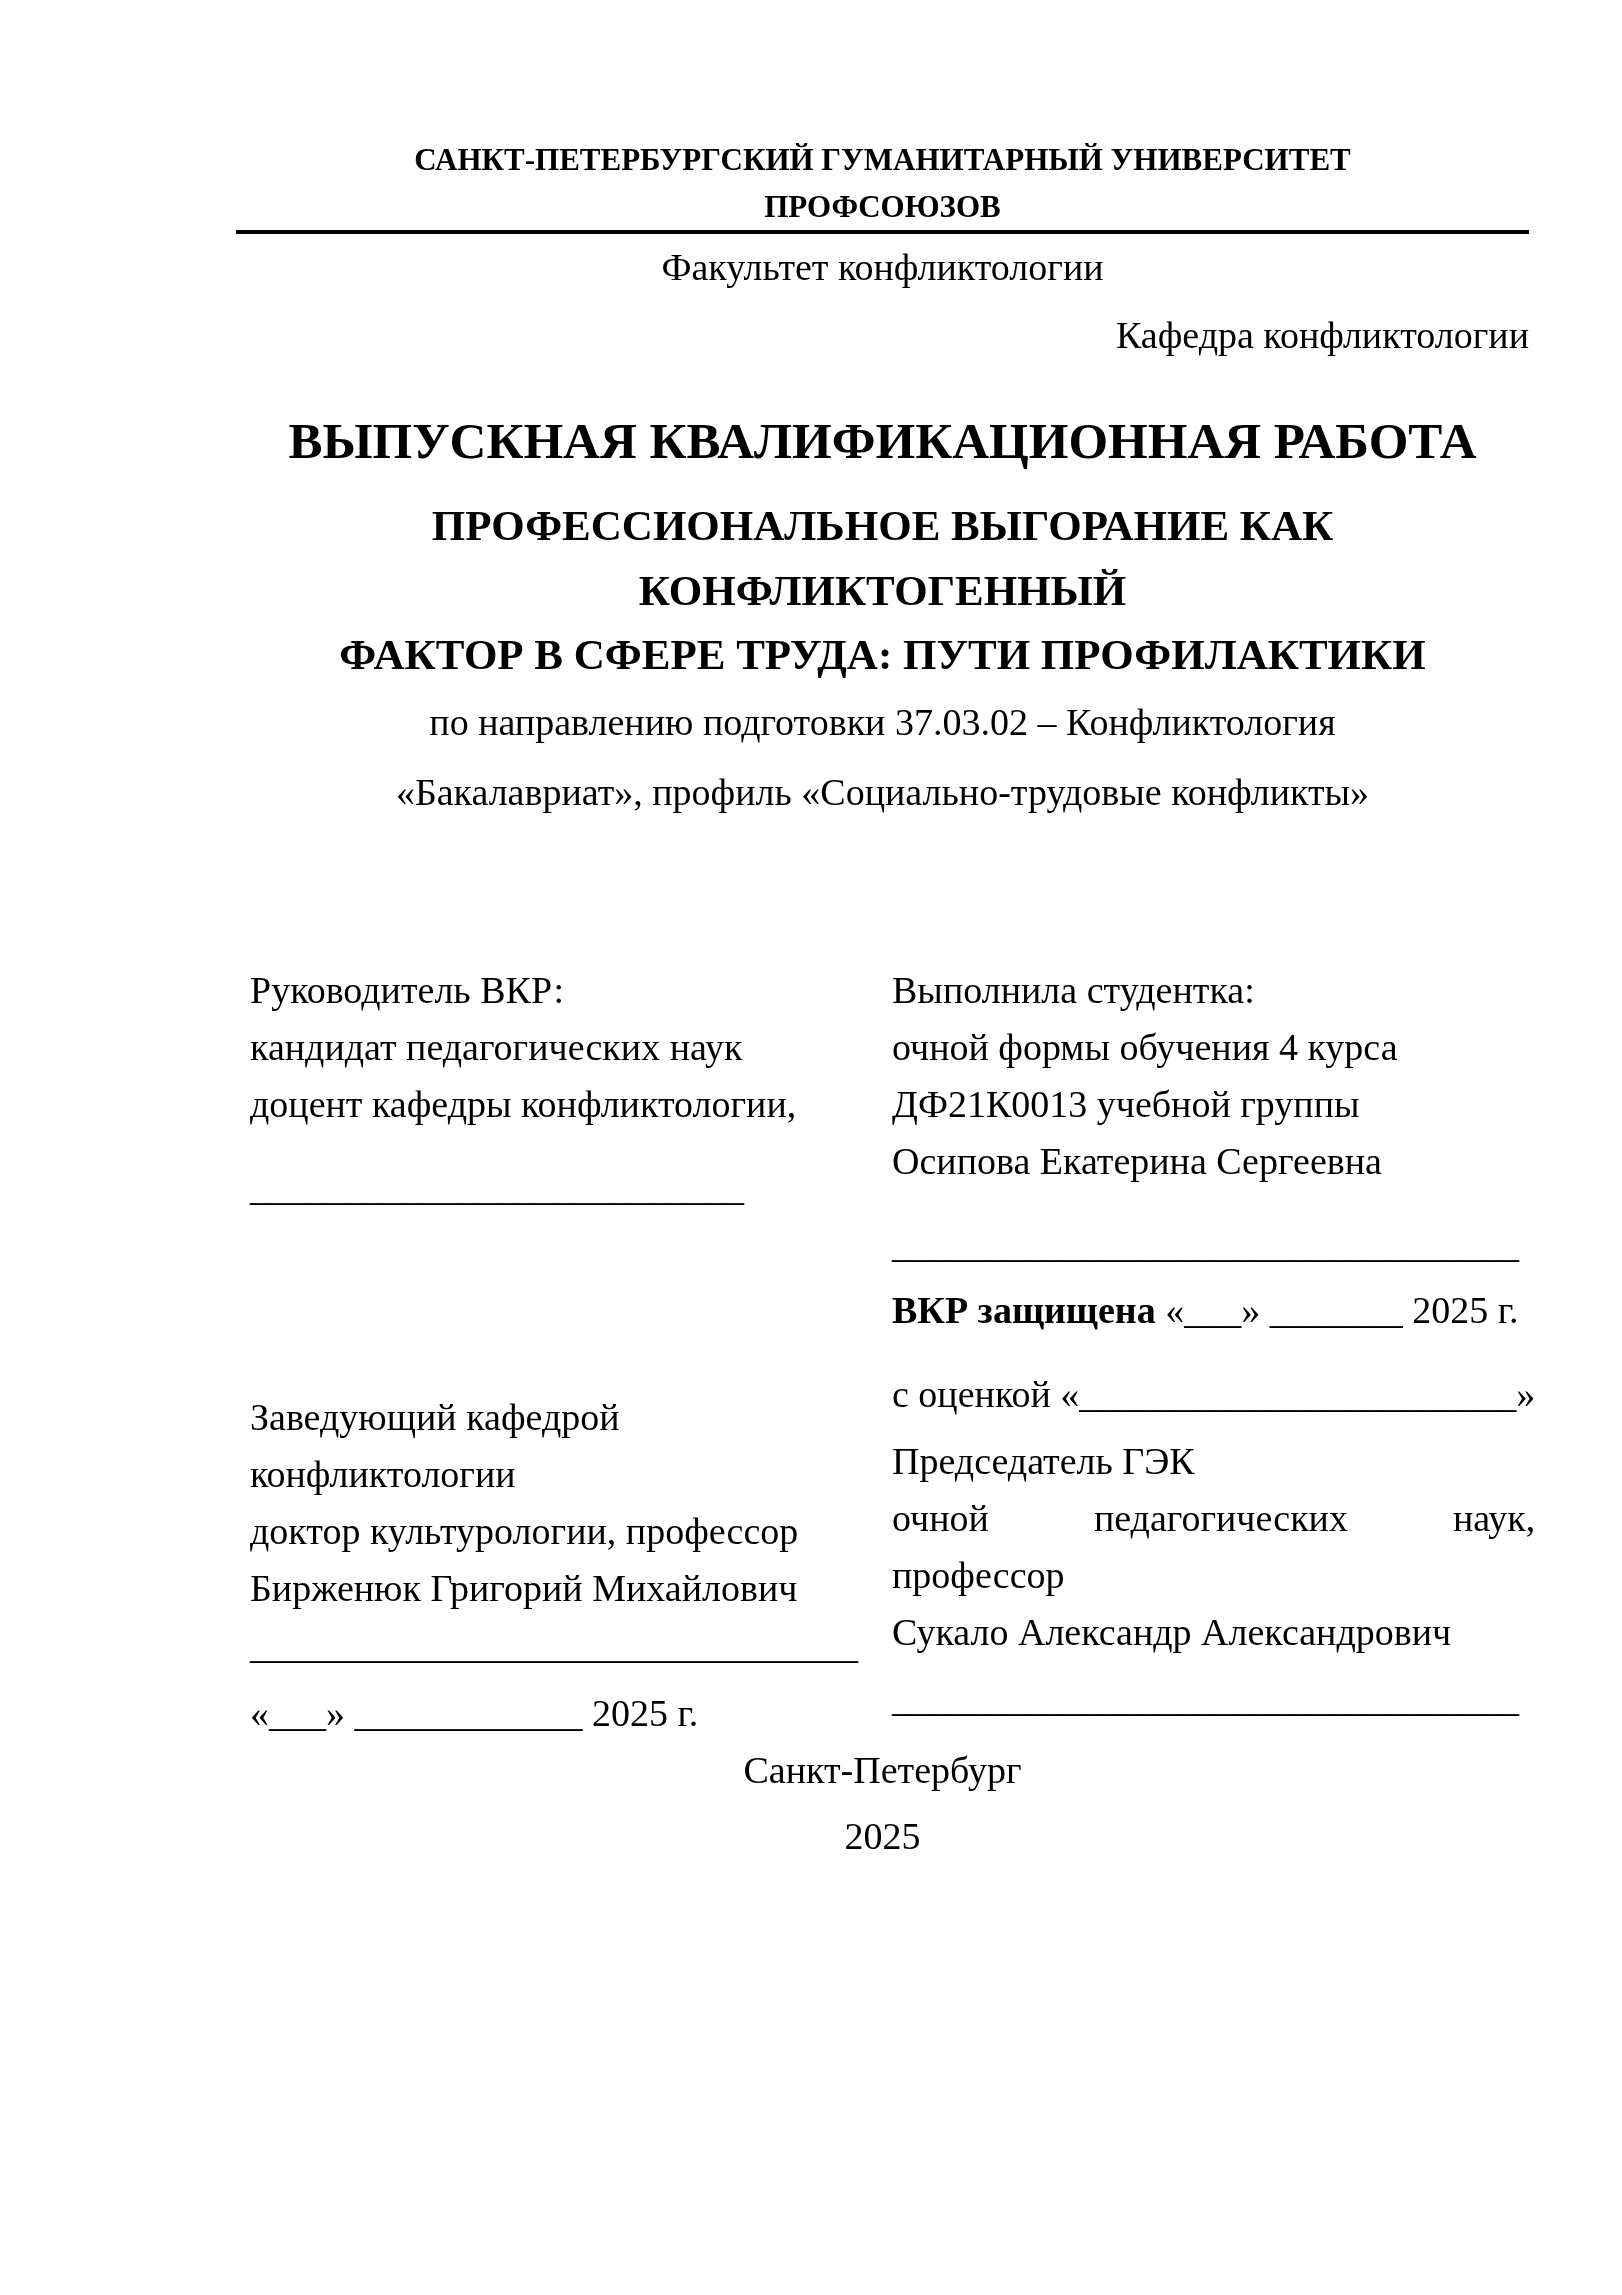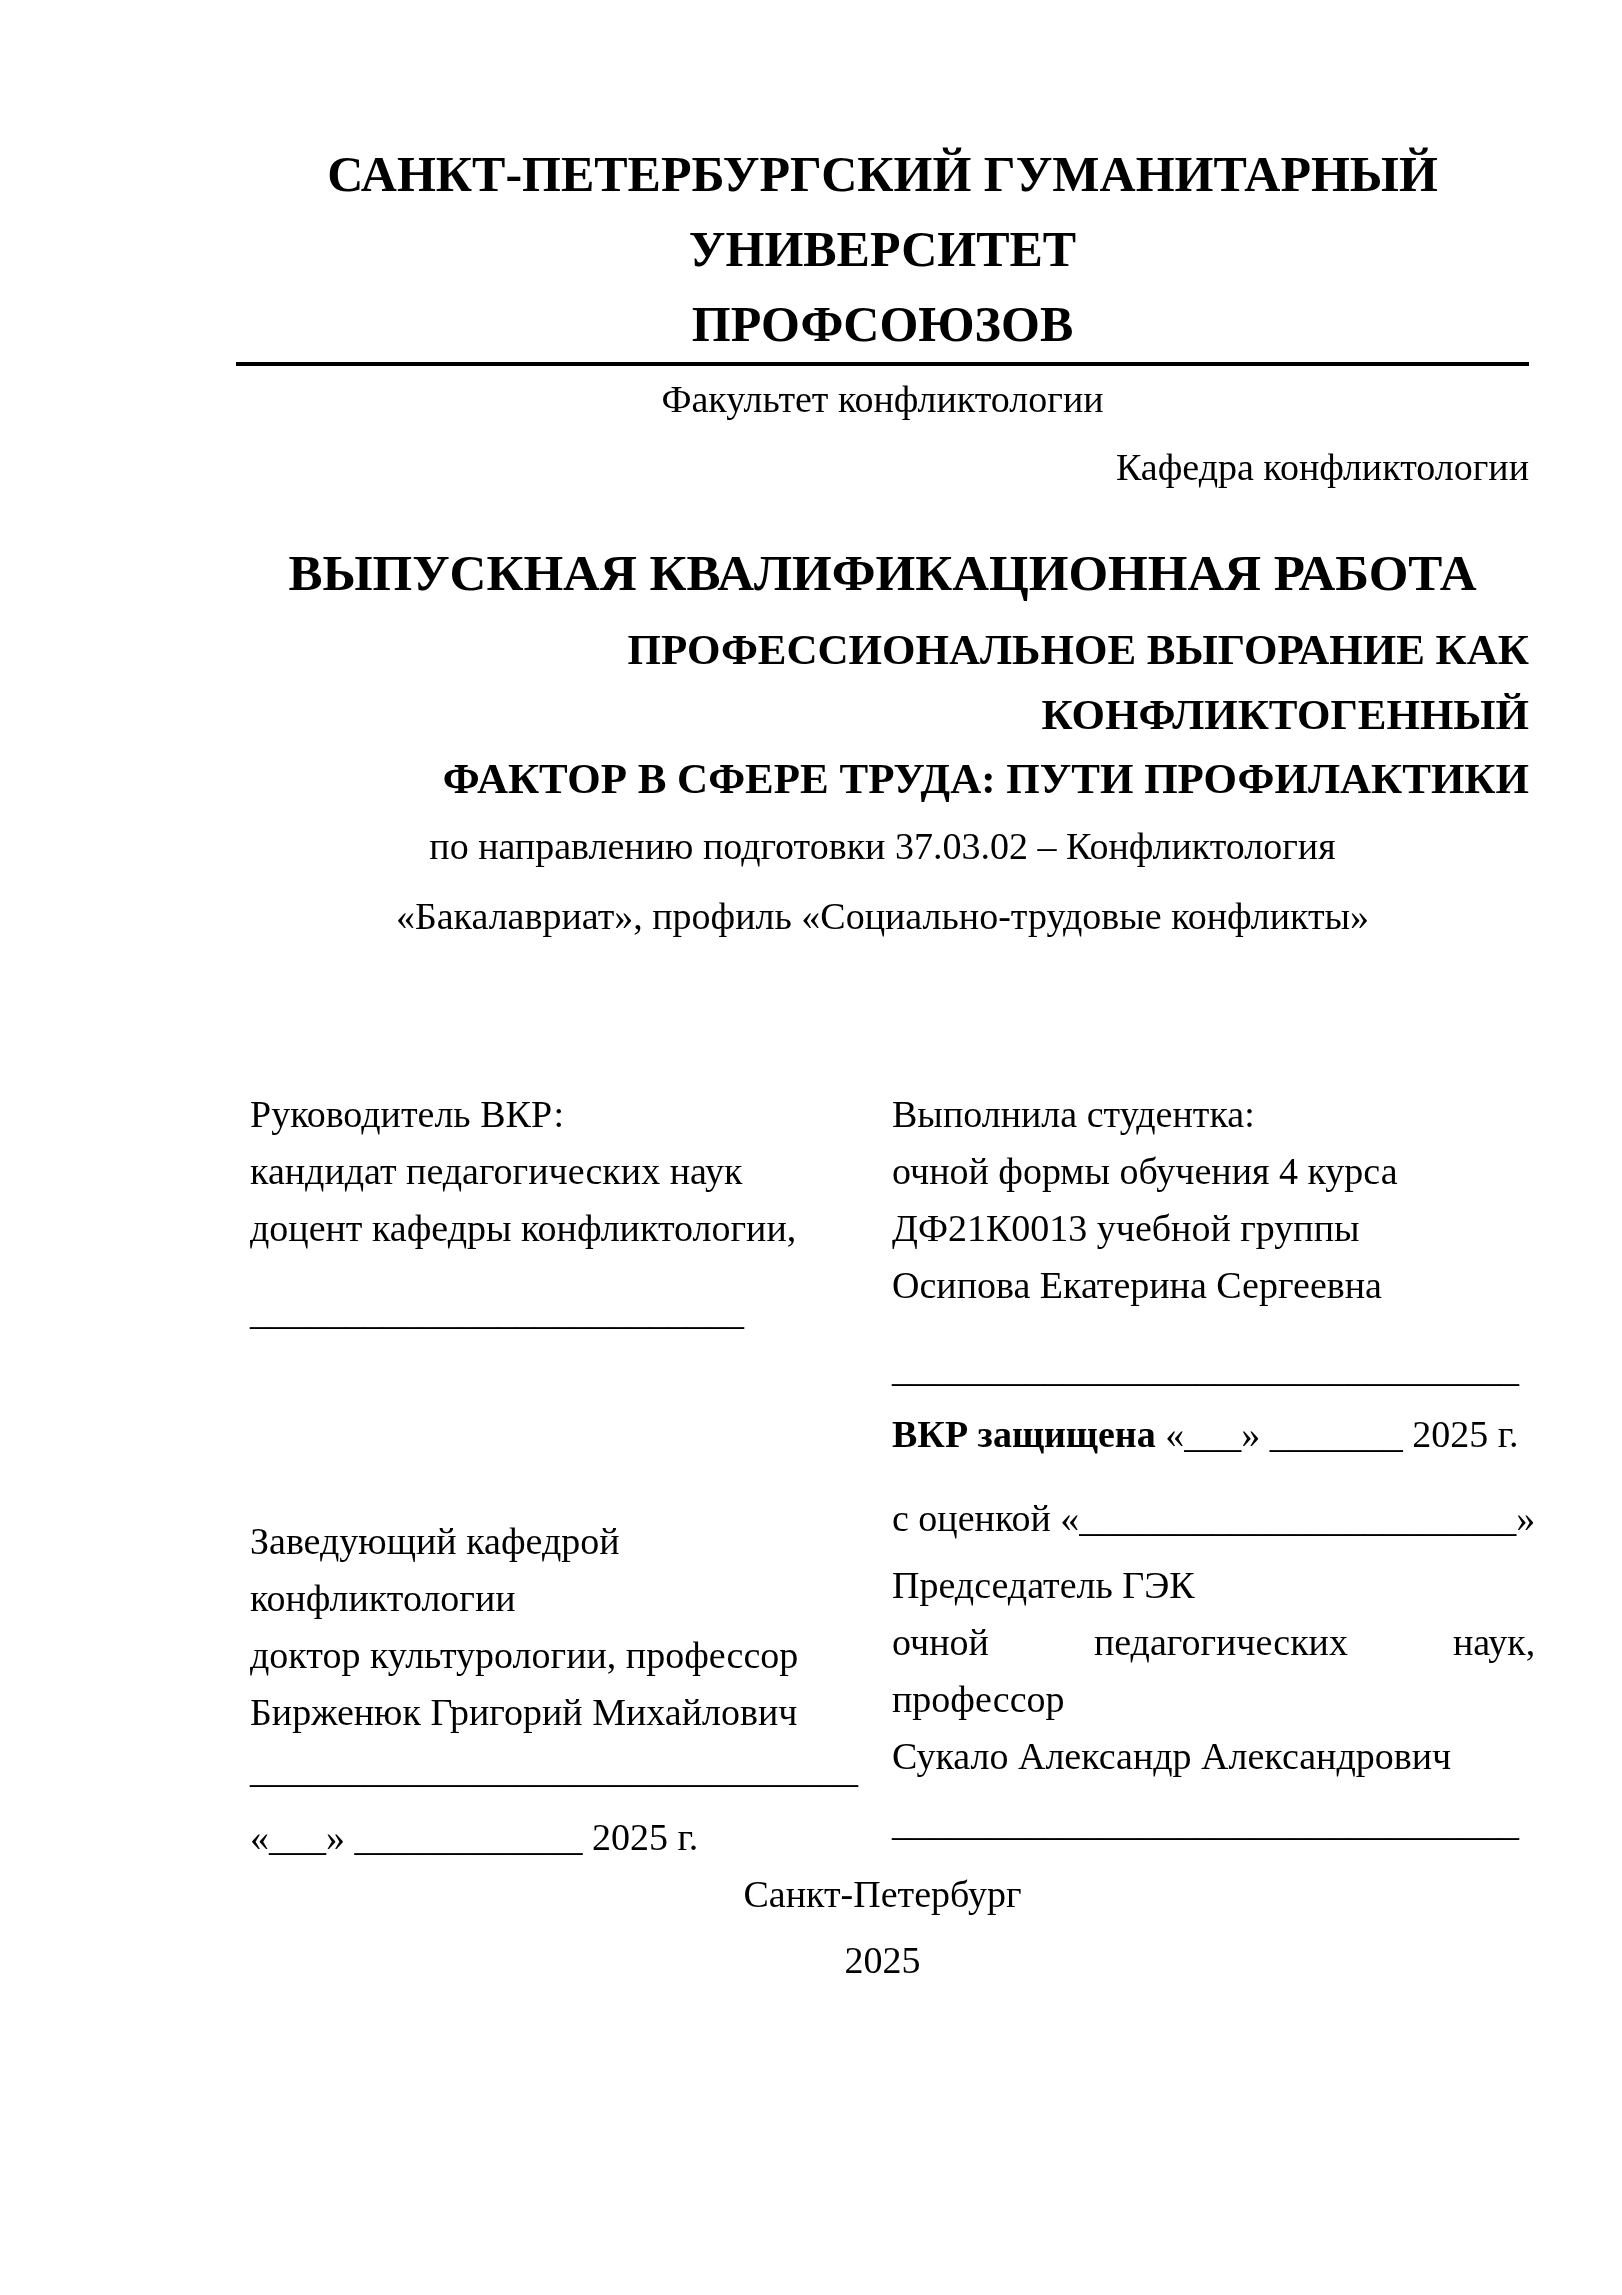--- a/index.html
+++ b/index.html
@@ -9,26 +9,26 @@
     width: 1623px;
     height: 2295px;
     background: #ffffff;
     color: #000000;
     font-family: "Liberation Serif", "DejaVu Serif", serif;
     font-size: 38px;
     line-height: 1.5;
     padding: 137px 94px 0 236px;
     overflow: hidden;
   }
-  .u-header { font-size: 50px; font-weight: bold; text-align: center; line-height: 1.5; }
+  .u-header { font-size: 31px; font-weight: bold; text-align: center; line-height: 1.5; }
   .rule { border-bottom: 4.7px solid #000000; height: 0; }
   .faculty { text-align: center; margin-top: 4.7px; }
   .department { text-align: right; margin-top: 11px; }
   .work-type { font-size: 51px; font-weight: bold; text-align: center; line-height: 1.5; margin-top: 39px; }
-  .thesis-title { font-size: 43px; font-weight: bold; text-align: right; line-height: 1.5; margin-top: 7px; }
+  .thesis-title { font-size: 43px; font-weight: bold; text-align: center; line-height: 1.5; margin-top: 15px; }
   .program { text-align: center; margin-top: 6.3px; }
   .profile { text-align: center; margin-top: 12.6px; }
   .columns { display: flex; margin-top: 141px; }
   .col-left { flex: none; width: 628px; padding-left: 14px; }
   .col-right { flex: 1; margin-left: 28px; }
   .sig-row1 { margin-top: 26px; white-space: nowrap; }
   .defense-line { margin-top: 9.4px; white-space: nowrap; }
   .defense-line b { font-weight: bold; }
   .grade-line { margin-top: 27.5px; white-space: nowrap; }
   .chair-block { margin-top: 9.4px; }

